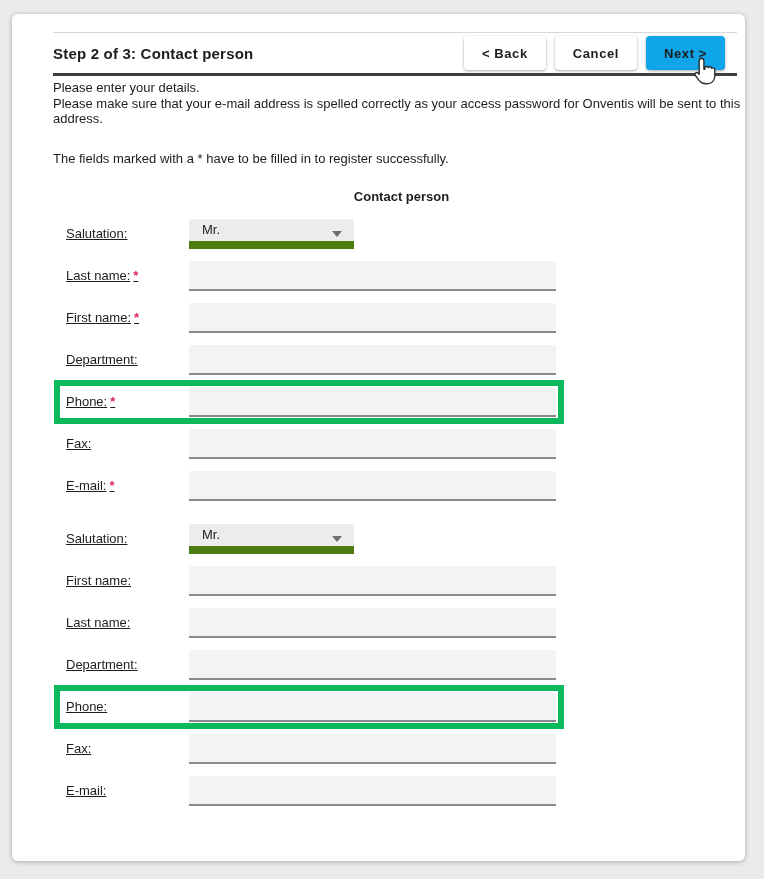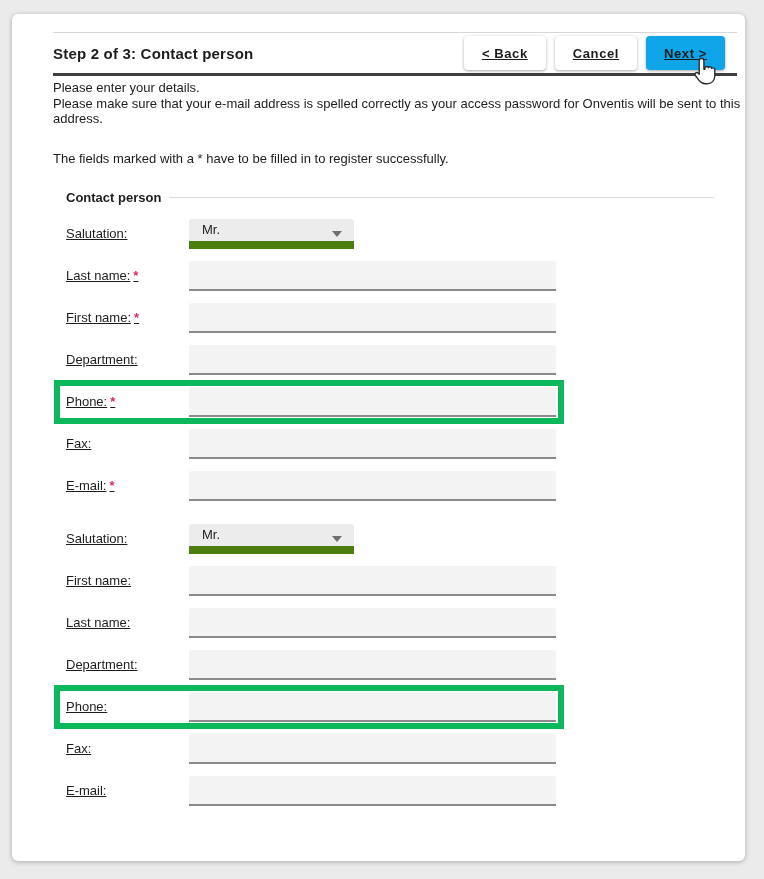--- a/index.html
+++ b/index.html
@@ -19,35 +19,35 @@
     border-radius: 6px;
     box-shadow: 0 1px 5px rgba(0,0,0,.28);
     padding: 18px 8px 30px 41px;
   }
   .top-rule { height: 1px; background: #d7d7d7; }
   .header-row {
     display: flex; justify-content: space-between; align-items: center;
     margin-top: 2px; height: 36px;
   }
   .page-title { font-size: 15px; font-weight: bold; letter-spacing: .2px; }
-  .btns { display: flex; gap: 9px; padding-right: 12px; text-decoration: underline; }
+  .btns { display: flex; gap: 9px; padding-right: 12px; }
   .btn {
     height: 34px; padding: 0 18px;
     background: #ffffff; border: none; border-radius: 4px;
     box-shadow: 0 1px 3px rgba(0,0,0,.35);
     font-family: "Liberation Sans", sans-serif;
     font-size: 13px; font-weight: bold; color: #1d1d1d;
     letter-spacing: .6px; cursor: pointer;
   }
   .btn.hovered { background: #0ea5e9; }
   .header-underline { height: 3px; background: #3f3f3f; margin-top: 2px; }
   .intro { margin-top: 4px; font-size: 13px; line-height: 15.5px; width: 700px; }
   .note { margin-top: 24px; font-size: 13px; width: 700px; }
   .section { margin-top: 23px; margin-left: 13px; }
-  .section-head { display: flex; align-items: center; height: 18px; }
+  .section-head { display: flex; align-items: center; height: 18px; flex-direction: column; }
   .section-title { font-size: 13px; font-weight: bold; white-space: nowrap; }
   .section-head .rule { flex: 1; height: 1px; background: #dcdcdc; margin-left: 8px; margin-right: 23px; }
   .row { display: flex; align-items: center; height: 30px; margin-top: 12px; position: relative; }
   .lbl { width: 123px; font-size: 13px; flex: none; text-decoration: underline; }
   .req { color: #da2766; margin-left: 3px; font-weight: bold; }
   .txt {
     width: 367px; height: 30px; flex: none;
     background: #f3f3f3;
     border: none; border-bottom: 2px solid #8a8a8a;
     border-radius: 3px 3px 0 0;

